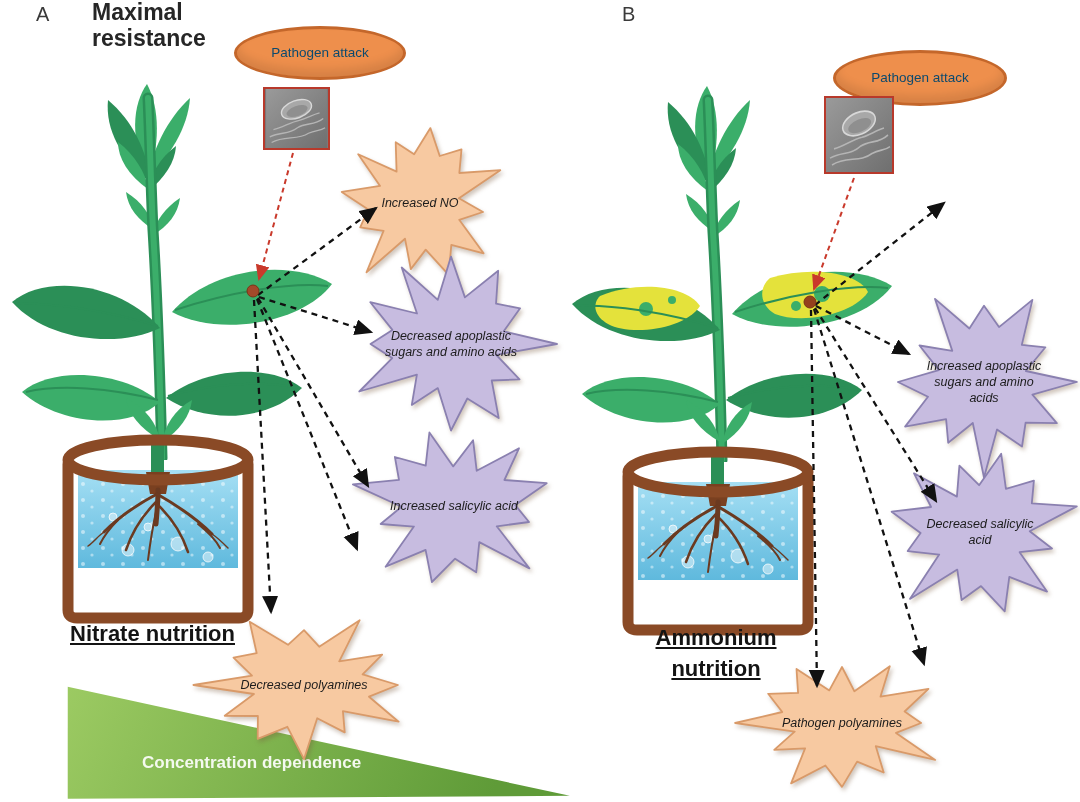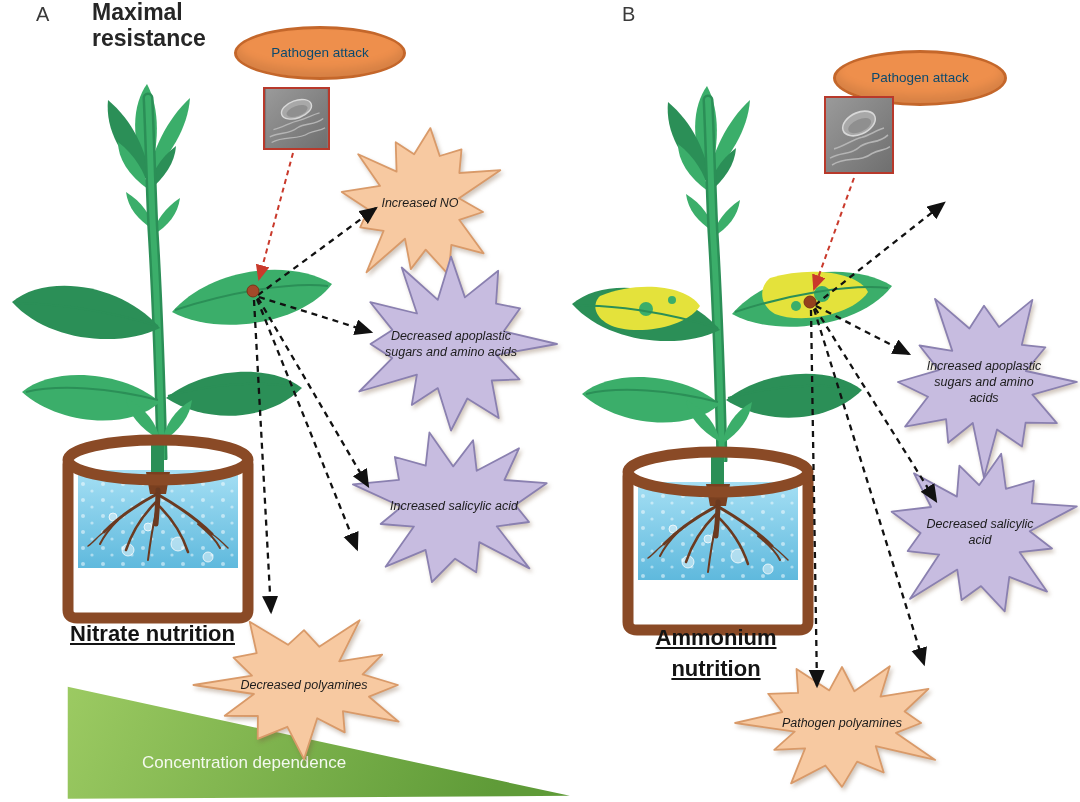--- a/index.html
+++ b/index.html
@@ -217,21 +217,21 @@
         <ellipse cx="33" cy="22" rx="17" ry="9.5" fill="#a8a8a8" stroke="#d8d8d8" stroke-width="1.5"></ellipse>
         <ellipse cx="33" cy="24" rx="12" ry="5.5" fill="#8f8f8f"></ellipse>
       </g>
     </svg>
   </div>
 
   <div class="abs nutrition" style="left:70px;top:619px;">Nitrate nutrition</div>
   <div class="abs nutrition" style="left:628px;top:623px;width:176px;text-align:center;">Ammonium nutrition</div>
 
   <div class="abs tri" style="left:60px;top:682px;width:515px;height:118px;"></div>
-  <div class="abs tri-label" style="left:142px;top:753px;">Concentration dependence</div>
+  <div class="abs tri-label" style="left:142px;top:753px;font-weight:bold;">Concentration dependence</div>
 
   <div class="abs burst" style="left:330px;top:112px;width:180px;height:182px;">
       <svg width="180" height="182">
         <polygon points="100.4,16.1 109.7,44.0 131.5,37.3 129.3,61.0 170.3,58.2 128.9,86.2 153.0,100.0 129.2,107.8 153.6,141.3 121.3,132.9 118.7,162.9 95.7,137.6 80.8,157.1 75.0,126.7 36.5,160.3 53.6,118.8 30.2,115.4 38.3,97.4 11.7,79.9 50.1,73.9 28.2,42.2 66.6,59.6 65.7,30.2 84.1,42.2" fill="#F7C9A1" stroke="#D99A69" stroke-width="1.8" stroke-linejoin="round"></polygon>
       </svg>
     <div class="burst-label">Increased NO</div>
   </div>
   <div class="abs burst" style="left:346px;top:413px;width:216px;height:186px;">
       <svg width="216" height="186">
         <polygon points="127.1,27.3 130.7,57.8 173.0,35.3 158.4,67.0 200.7,70.2 169.3,92.1 183.0,109.0 150.7,113.3 183.4,155.4 133.3,129.1 130.2,159.3 109.1,145.7 85.9,169.0 79.6,136.9 39.6,153.7 67.9,113.6 34.6,111.0 55.6,93.8 6.9,71.4 53.0,66.9 48.9,44.0 79.7,52.7 83.4,19.5 107.2,53.4" fill="#C7BCE0" stroke="#8A80B0" stroke-width="1.8" stroke-linejoin="round"></polygon>

